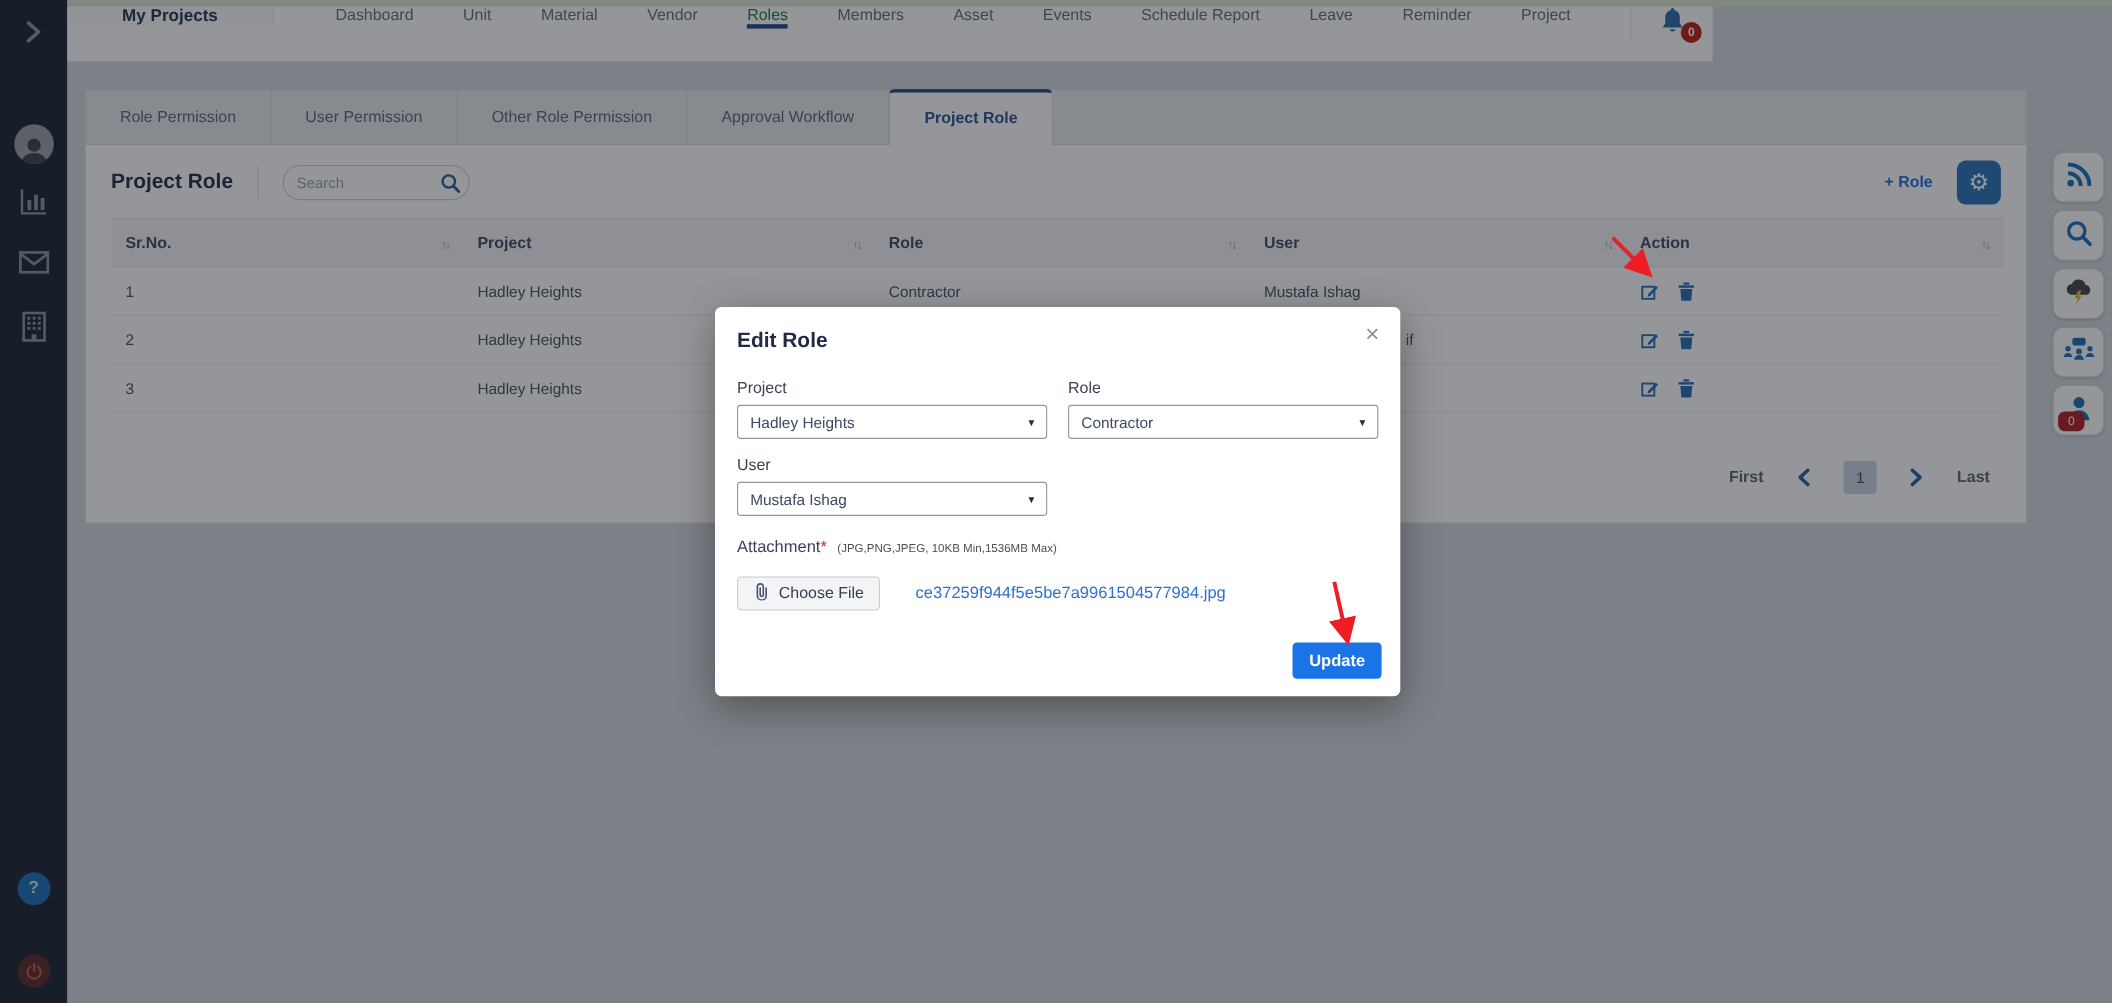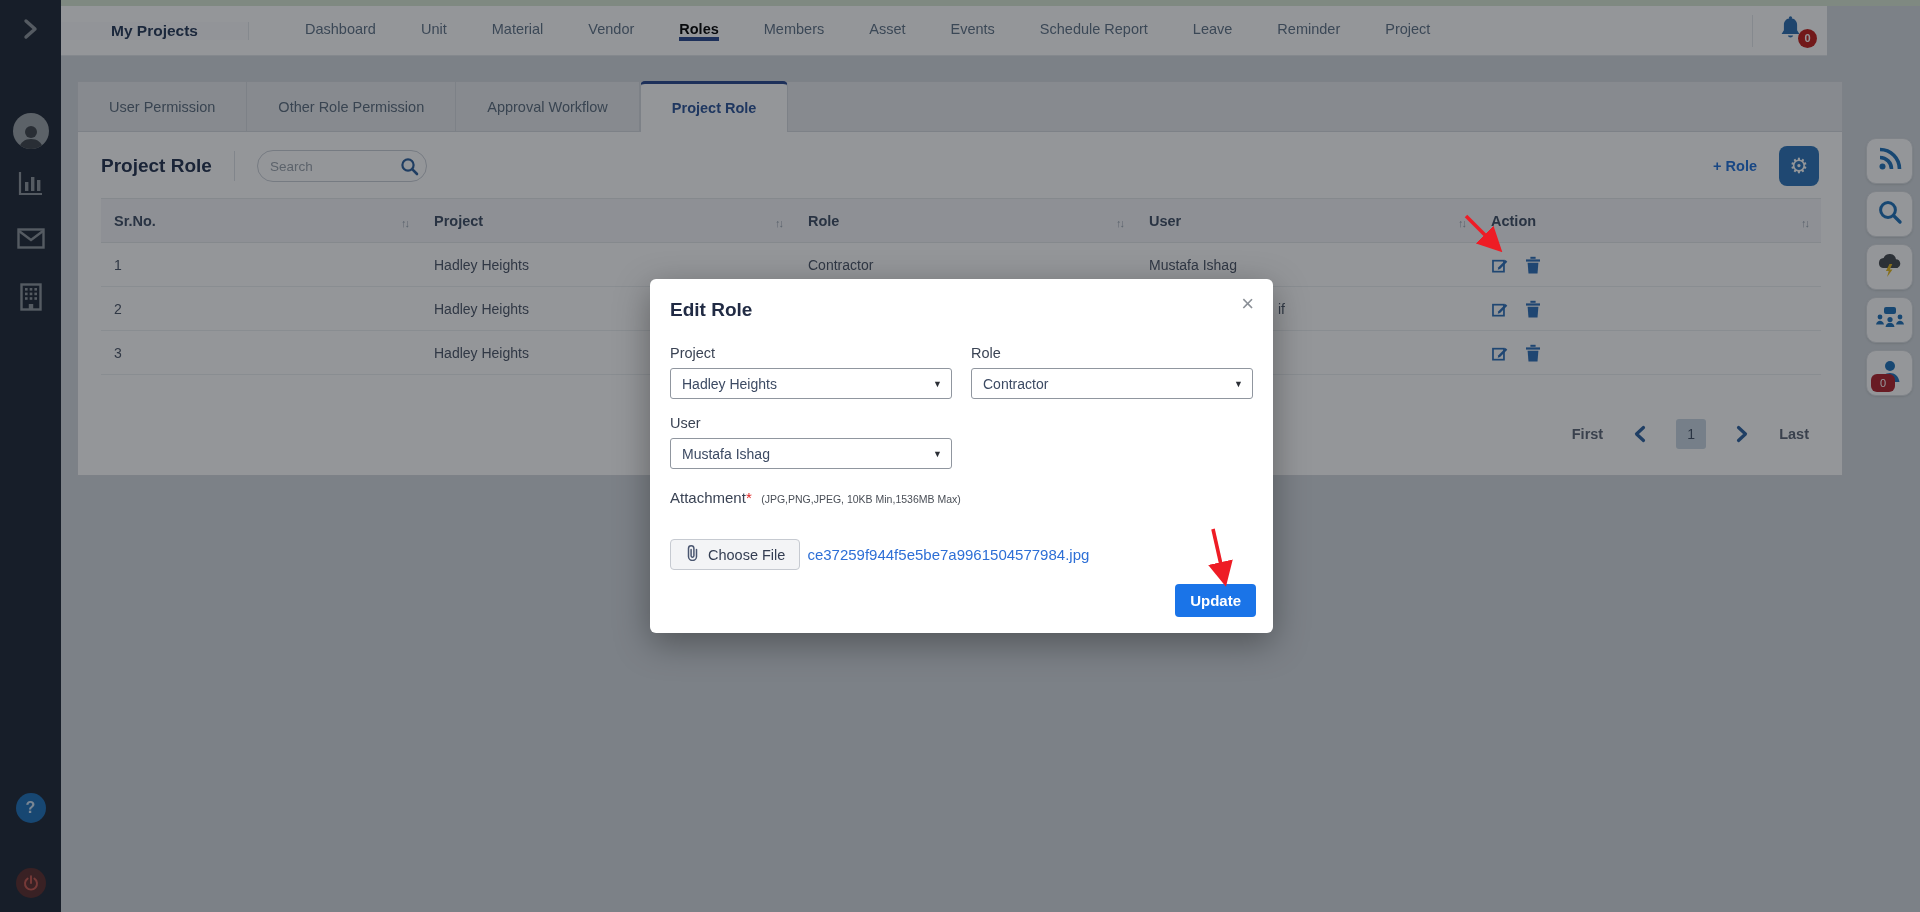--- a/index.html
+++ b/index.html
@@ -14,25 +14,25 @@
   .expand-btn { position:absolute; left:14px; top:14px; width:34px; height:34px; display:flex; align-items:center; justify-content:center; cursor:pointer; }
   .side-ic { position:absolute; left:0; width:61px; display:flex; justify-content:center; }
   .avatar { top:113px; }
   .avatar .circ { width:36px; height:36px; border-radius:50%; background:#9aa1a7; display:flex; align-items:flex-end; justify-content:center; overflow:hidden; }
   .ic-chart { top:170px; } .ic-mail { top:228px; } .ic-bldg { top:283px; }
   .ic-help { top:793px; } .ic-power { top:868px; }
   .help-circ { width:30px; height:30px; border-radius:50%; background:#1d6fb8; color:#cfe3f5; font-size:16px; font-weight:bold; display:flex; align-items:center; justify-content:center; }
   .power-circ { width:30px; height:30px; border-radius:50%; background:#5a2a2a; display:flex; align-items:center; justify-content:center; }
 
   
-  .topbar { position:absolute; left:61px; top:6px; width:1766px; height:50px; background:#fff; border-bottom:1px solid #e2e6ea; display:flex; align-items:center; z-index:2; }
+  .topbar { position:absolute; left:61px; top:6px; width:1496px; height:50px; background:#fff; border-bottom:1px solid #e2e6ea; display:flex; align-items:flex-start; z-index:2; }
   .brand { width:188px; display:flex; align-items:center; justify-content:center; font-weight:bold; font-size:15.5px; color:#243757; border-right:1px solid #e4e7eb; background:#fcfcfd; }
   .nav { display:flex; align-items:stretch; gap:45px; margin-left:56px; }
   .nav-item { display:flex; align-items:center; font-size:14.5px; color:#5e7186; cursor:pointer; border-bottom:4px solid transparent; padding-top:0; }
-  .nav-item.active { color:#000000; font-weight:bold; border-bottom-color:#27458c; }
+  .nav-item.active { color:#15803d; font-weight:normal; border-bottom-color:#27458c; }
   .topbar-right { margin-left:auto; width:75px; border-left:1px solid #e4e7eb; display:flex; align-items:center; justify-content:center; position:relative; }
   .bell-badge { position:absolute; right:10px; top:14px; width:19px; height:19px; border-radius:50%; background:#c21d18; color:#fff; font-size:11px; font-weight:bold; display:flex; align-items:center; justify-content:center; }
 
   
   .subtabs { position:absolute; left:77px; top:81px; width:1766px; height:50px; background:#e7eaed; border:1px solid #d5d9de; border-bottom:none; display:flex; z-index:2; }
   .subtab { display:flex; align-items:center; padding:0 31px; font-size:14.5px; color:#5a6a7c; border-right:1px solid #d5d9de; cursor:pointer; }
   .subtab.active { background:#fff; color:#2a5298; font-weight:bold; border-top:3px solid #27458c; border-radius:5px 5px 0 0; margin-bottom:-1px; margin-top:-1px; border-left:1px solid #d5d9de; }
 
   
   .card { position:absolute; left:77px; top:131px; width:1766px; height:345px; background:#fff; border:1px solid #d5d9de; z-index:1; }
@@ -72,21 +72,21 @@
   .modal-title { font-size:19px; font-weight:bold; color:#212b44; }
   .modal-close { position:absolute; top:14px; right:19px; font-size:22px; color:#8b9097; cursor:pointer; line-height:1; }
   .form-grid { display:grid; grid-template-columns:282px 282px; column-gap:19px; row-gap:16px; margin-top:24px; }
   .field label { font-size:14.5px; color:#3a4354; display:block; margin-bottom:7px; }
   .select { height:31px; border:1px solid #90969f; border-radius:3px; display:flex; align-items:center; padding:0 26px 0 11px; font-size:14px; color:#3c4a63; position:relative; background:#fff; cursor:pointer; }
   .select .caret { position:absolute; right:9px; top:10px; font-size:9px; color:#2b2f36; }
   .attach-block { margin-top:20px; }
   .attach-lb { font-size:15px; color:#3a4354; }
   .req { color:#e02424; }
   .attach-note { font-size:10.5px; color:#4a4f57; margin-left:5px; }
-  .file-row { margin-top:32px; display:flex; align-items:center; gap:7px; }
+  .file-row { margin-top:17px; display:flex; align-items:center; gap:32px; }
   .choose-btn { height:31px; padding:0 14px; border:1px solid #c6cad1; background:#f3f4f6; border-radius:4px; display:flex; align-items:center; gap:9px; font-size:14.5px; color:#333d52; cursor:pointer; }
   .filename { font-size:15px; color:#2d6fd6; cursor:pointer; }
   .update-btn { position:absolute; right:17px; bottom:16px; background:#1a74e8; color:#fff; font-size:15px; font-weight:bold; padding:8px 15px; border-radius:4px; border:none; cursor:pointer; font-family:"Liberation Sans", sans-serif; }
 
   .arrows { position:absolute; inset:0; z-index:40; pointer-events:none; }
 </style>
 </head>
 <body>
 
 <div class="screen">
@@ -174,20 +174,21 @@
             <path d="M13.5 3.2c-4 0-6.6 2.9-6.6 6.6v5.4l-2.3 3.7h17.8l-2.3-3.7V9.8c0-3.7-2.6-6.6-6.6-6.6z" fill="#2a6cb0"></path>
             <path d="M10.8 20.5a2.8 2.8 0 0 0 5.4 0z" fill="#2a6cb0"></path>
             <circle cx="13.5" cy="2.8" r="1.6" fill="#2a6cb0"></circle>
           </svg>
       </span>
       <span class="bell-badge">0</span>
     </div>
   </header>
 
   <div class="subtabs">
+    <span class="subtab">Role Permission</span>
     <span class="subtab">User Permission</span>
     <span class="subtab">Other Role Permission</span>
     <span class="subtab">Approval Workflow</span>
     <span class="subtab active">Project Role</span>
   </div>
 
   <main class="card">
     <div class="card-head">
       <span class="page-title">Project Role</span>
       <span class="vdiv"></span>

